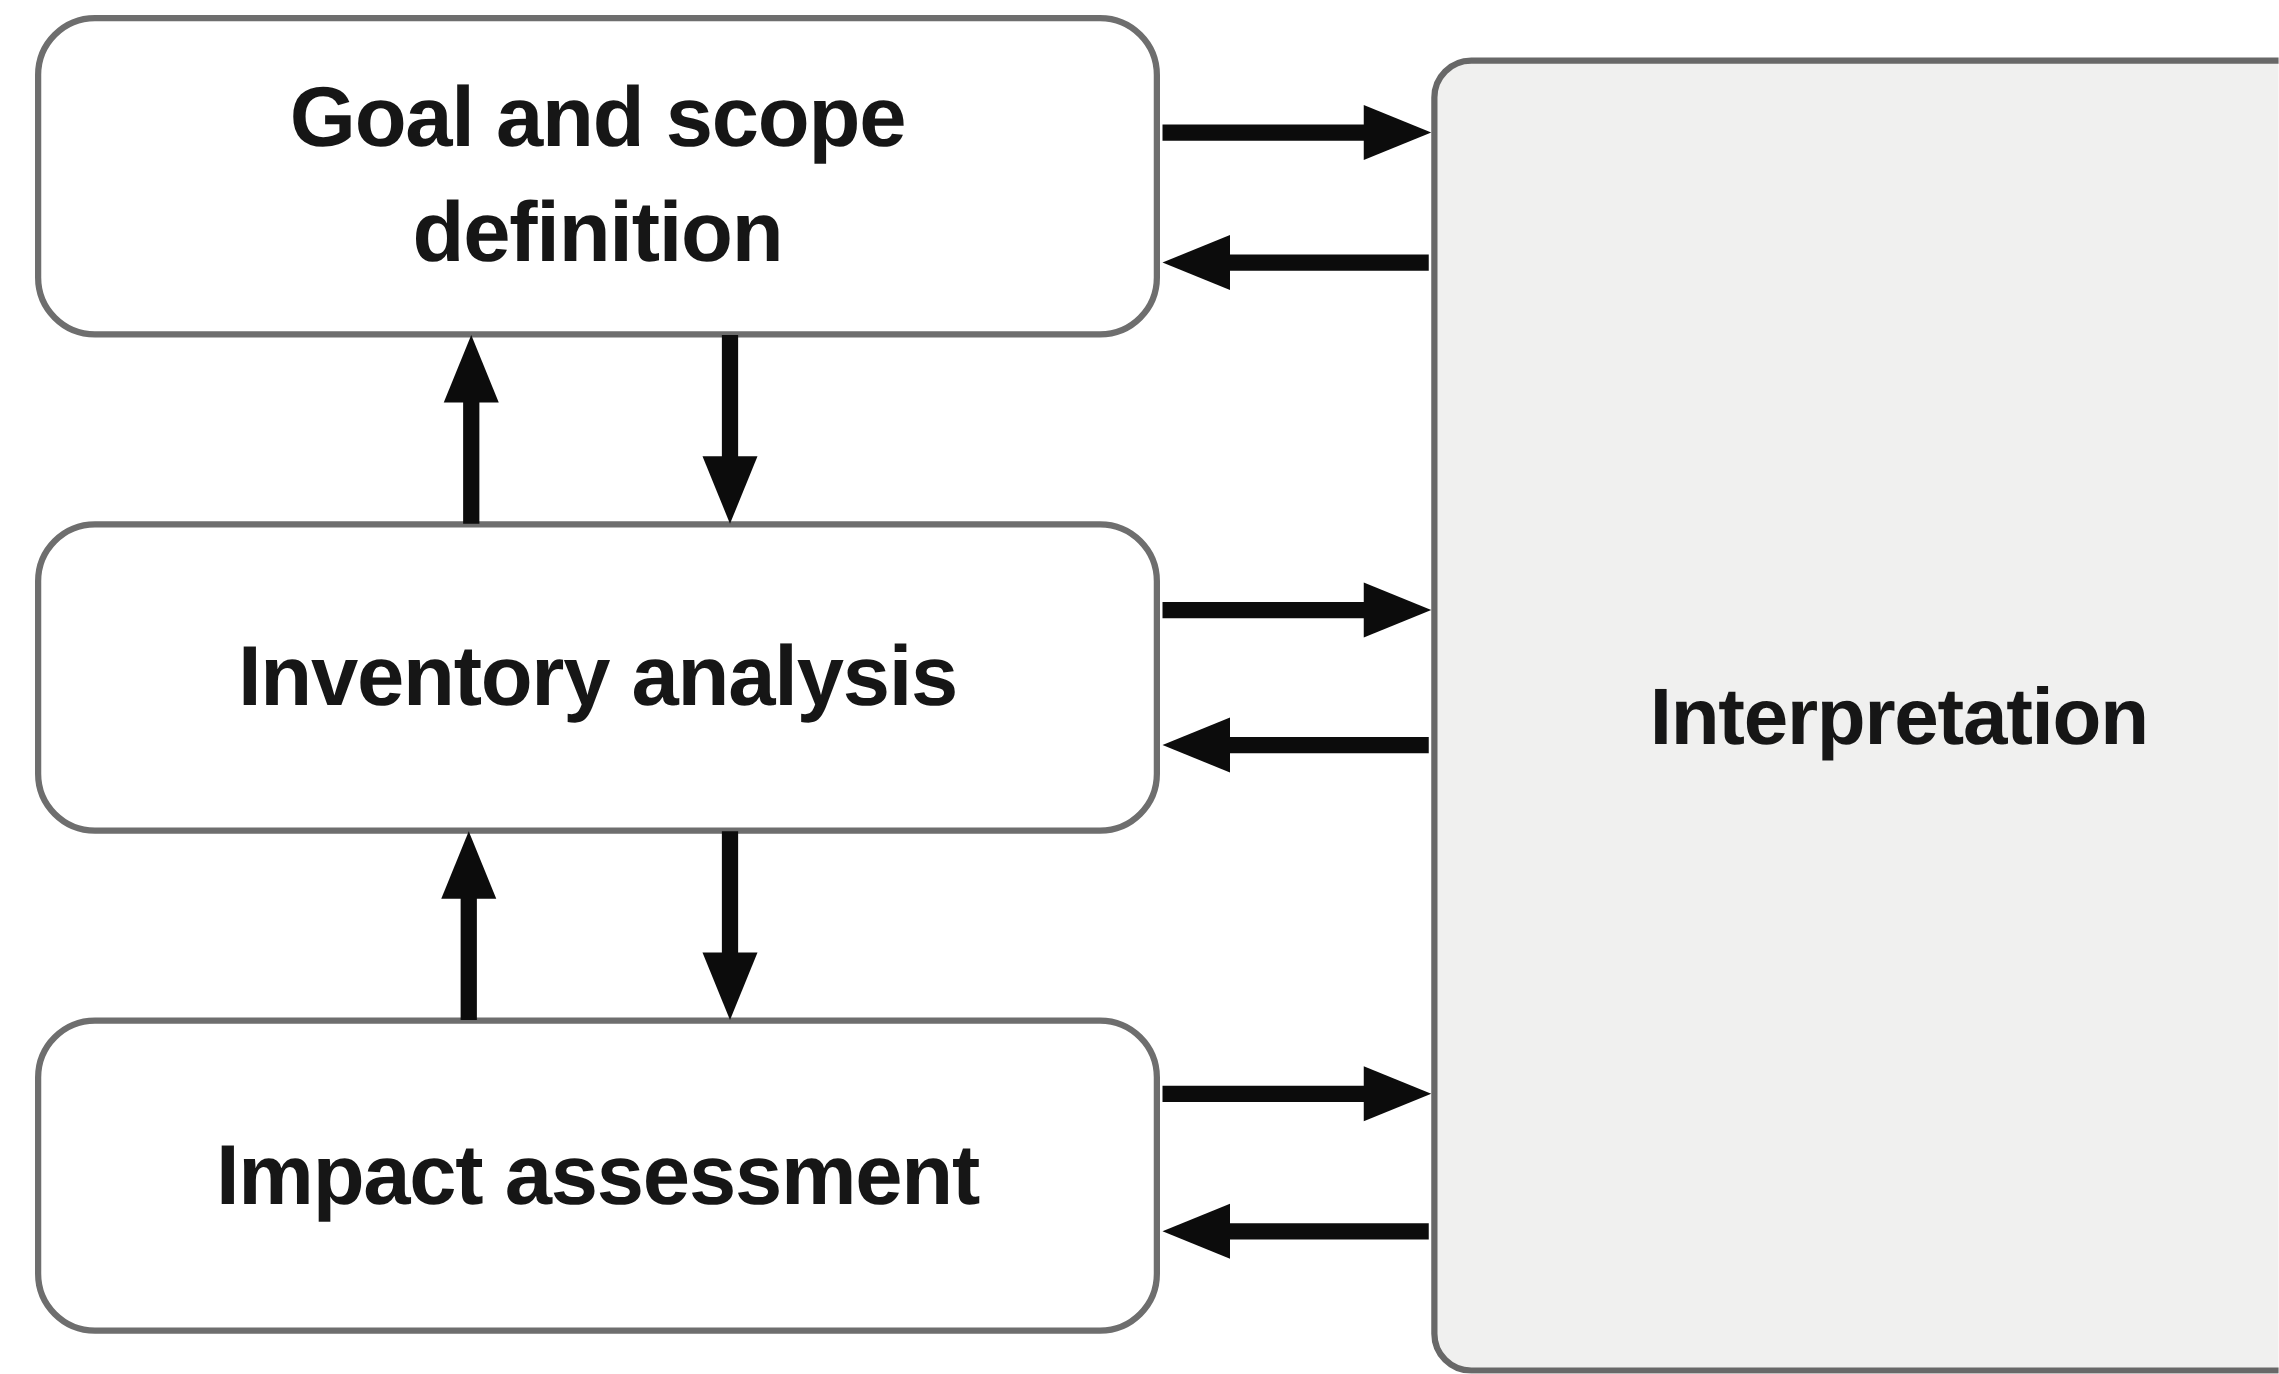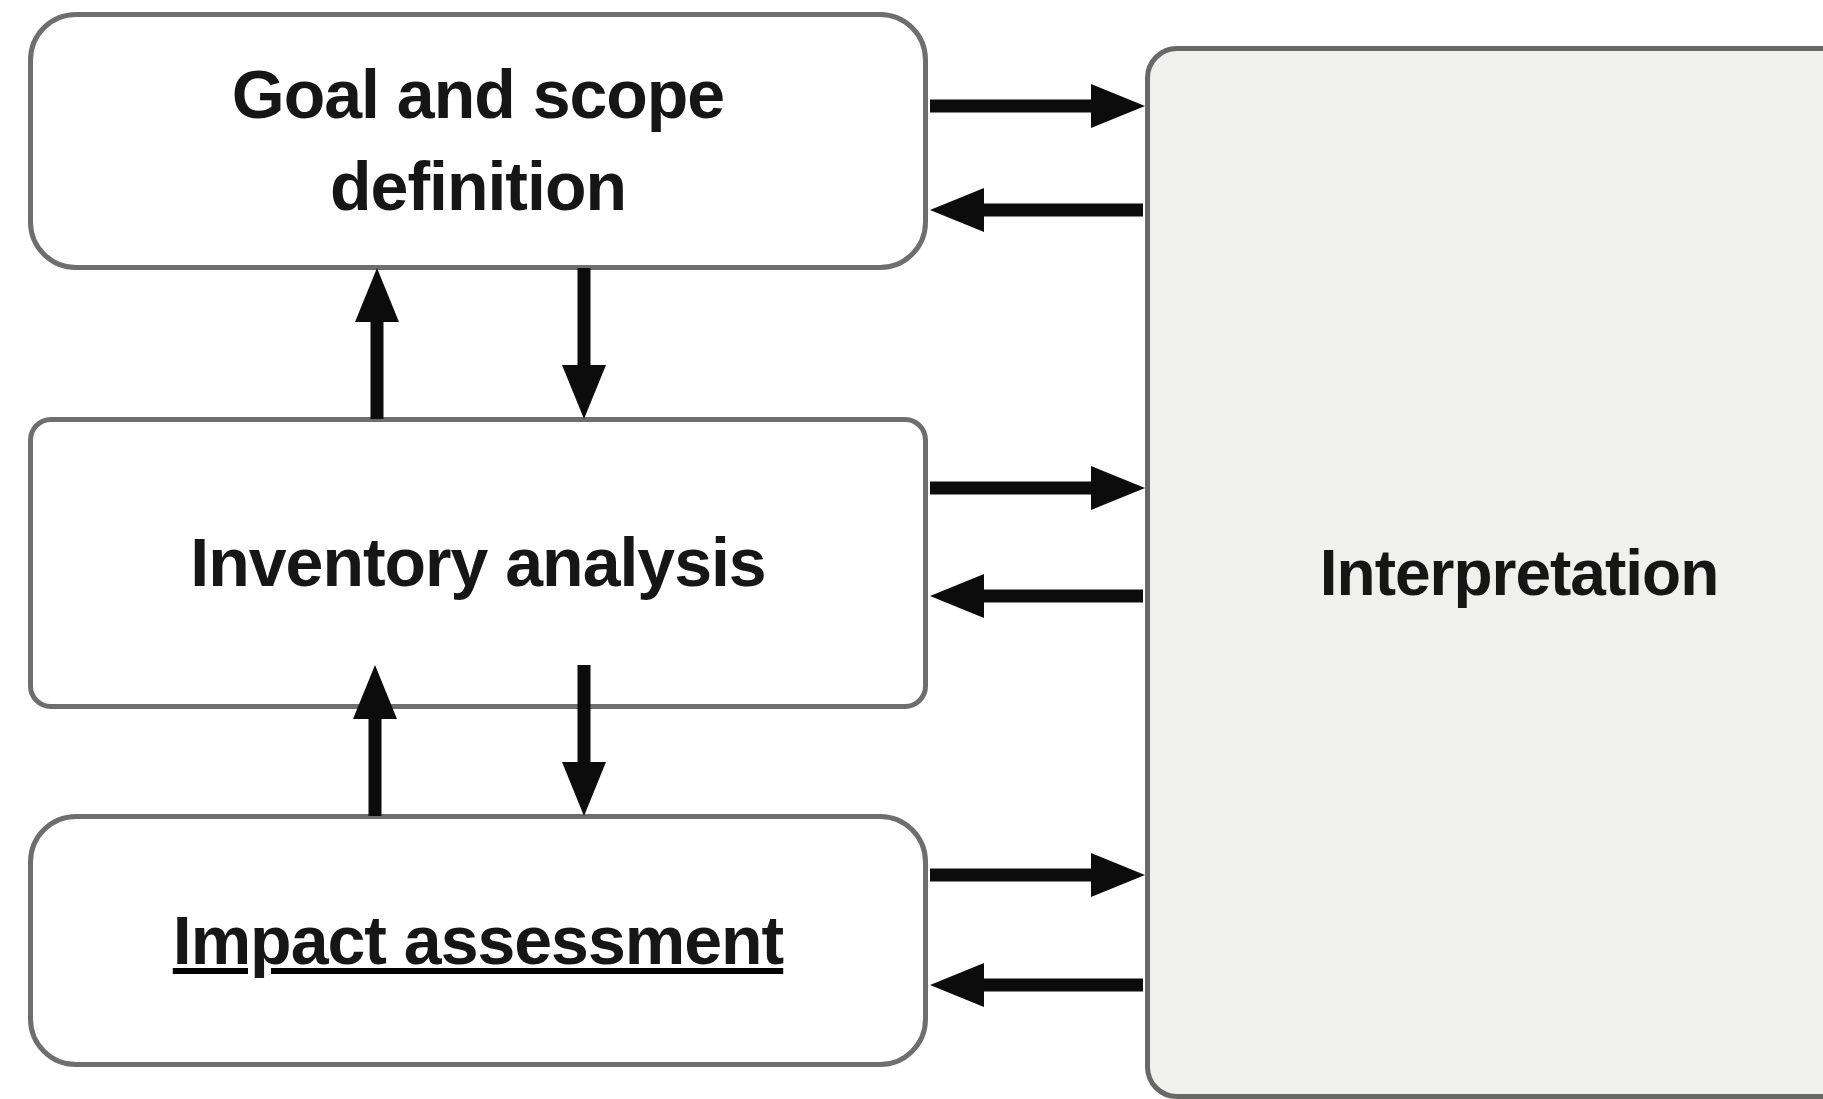--- a/index.html
+++ b/index.html
@@ -30,22 +30,22 @@
   }
   .stage-label {
     font-size: 68px;
     line-height: 1.35;
     font-weight: 700;
     color: #161616;
     max-width: 760px;
     letter-spacing: -1px;
   }
   .box-goal      { top: 12px;  height: 258px; text-align: center; }
-  .box-inventory { top: 417px; height: 292px; border-radius: 23px; }
-  .box-impact    { top: 814px; height: 253px; text-decoration: underline; }
+  .box-inventory { top: 417px; height: 250px; }
+  .box-impact    { top: 814px; height: 253px; }
   .box-interpretation {
     position: absolute;
     left: 1145px;
     top: 14px;
     width: 748px;
     height: 1053px;
     box-sizing: border-box;
     background: #f0f0ef;
     border: 5px solid #686868;
     border-radius: 32px;

